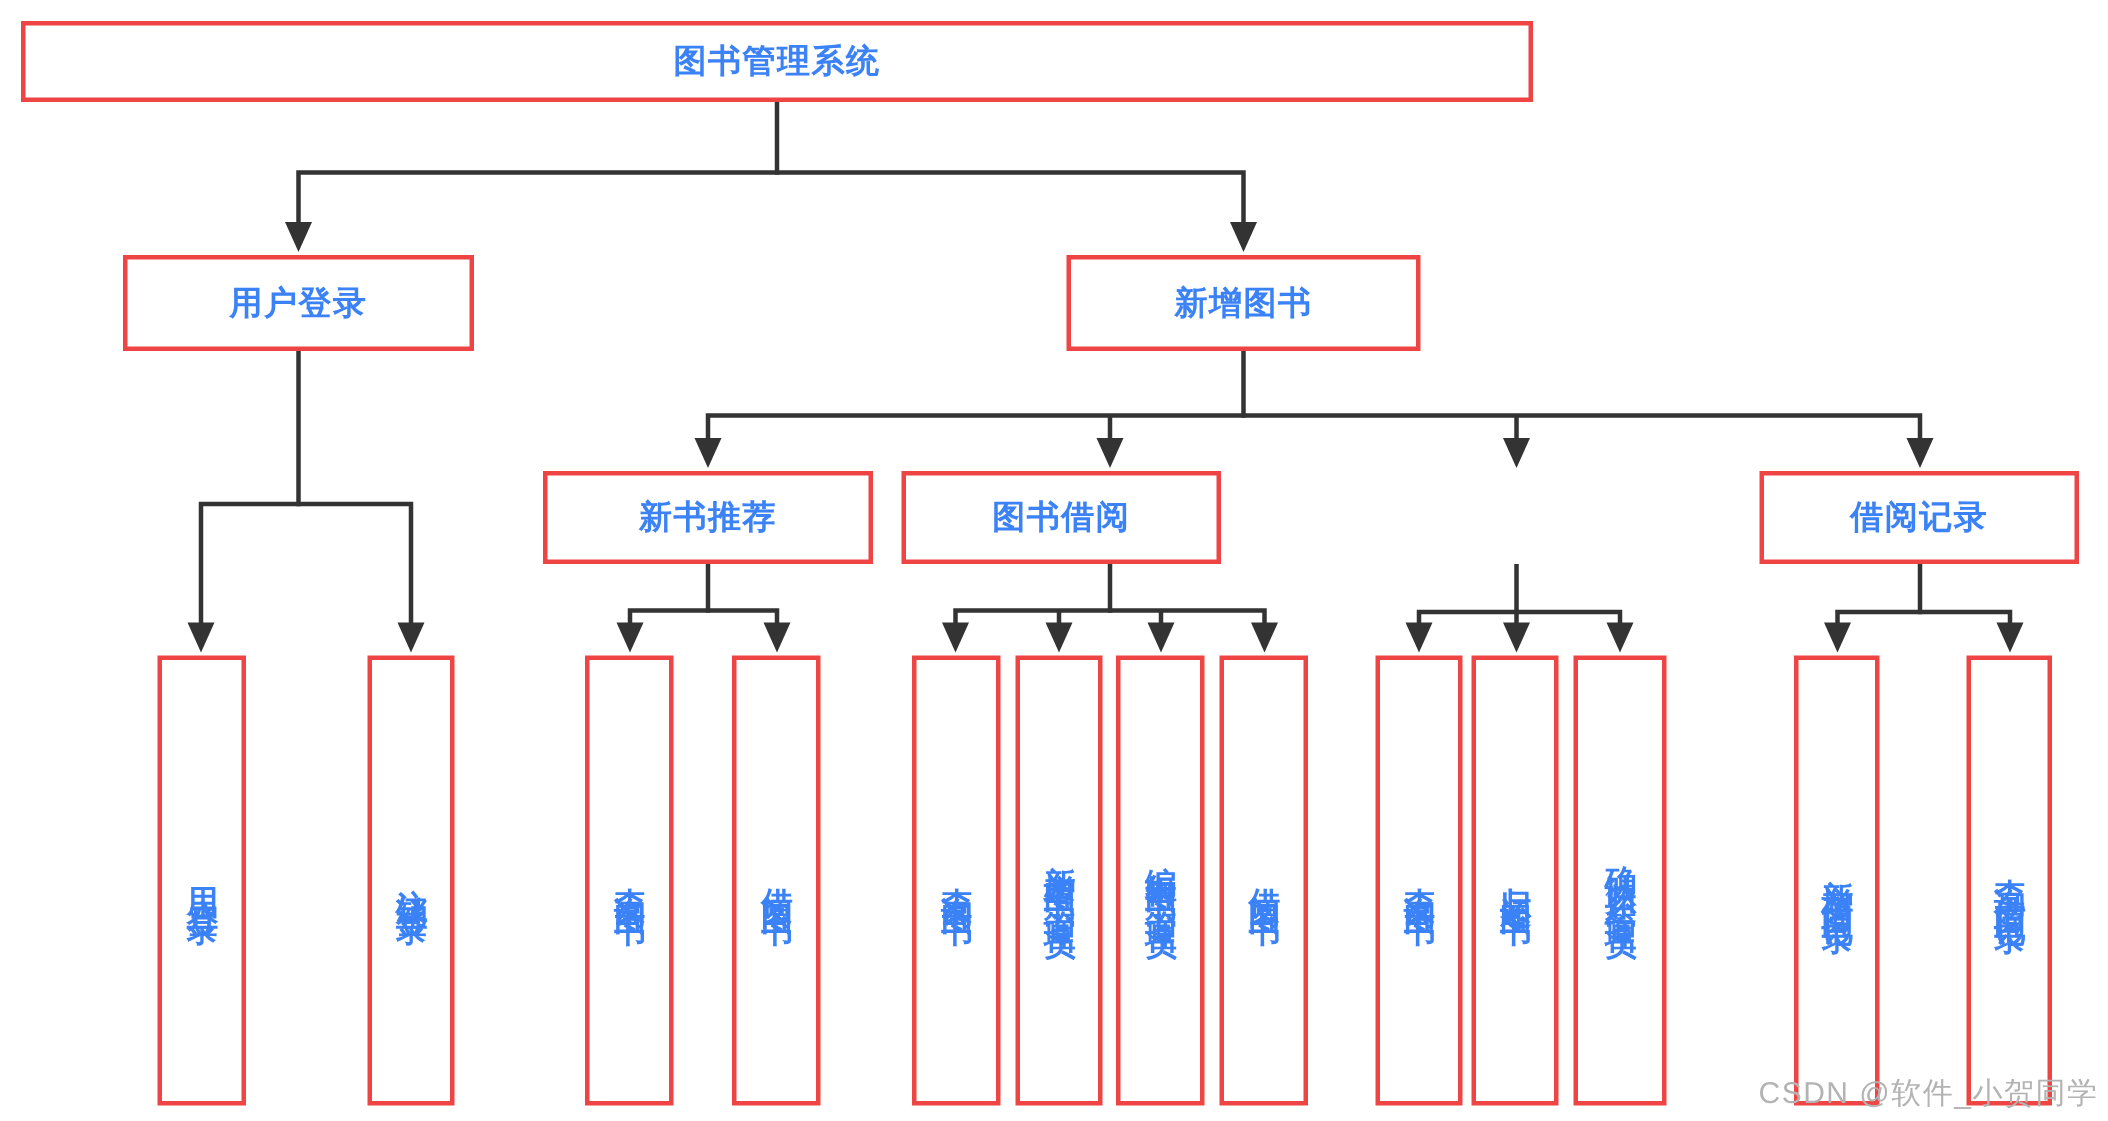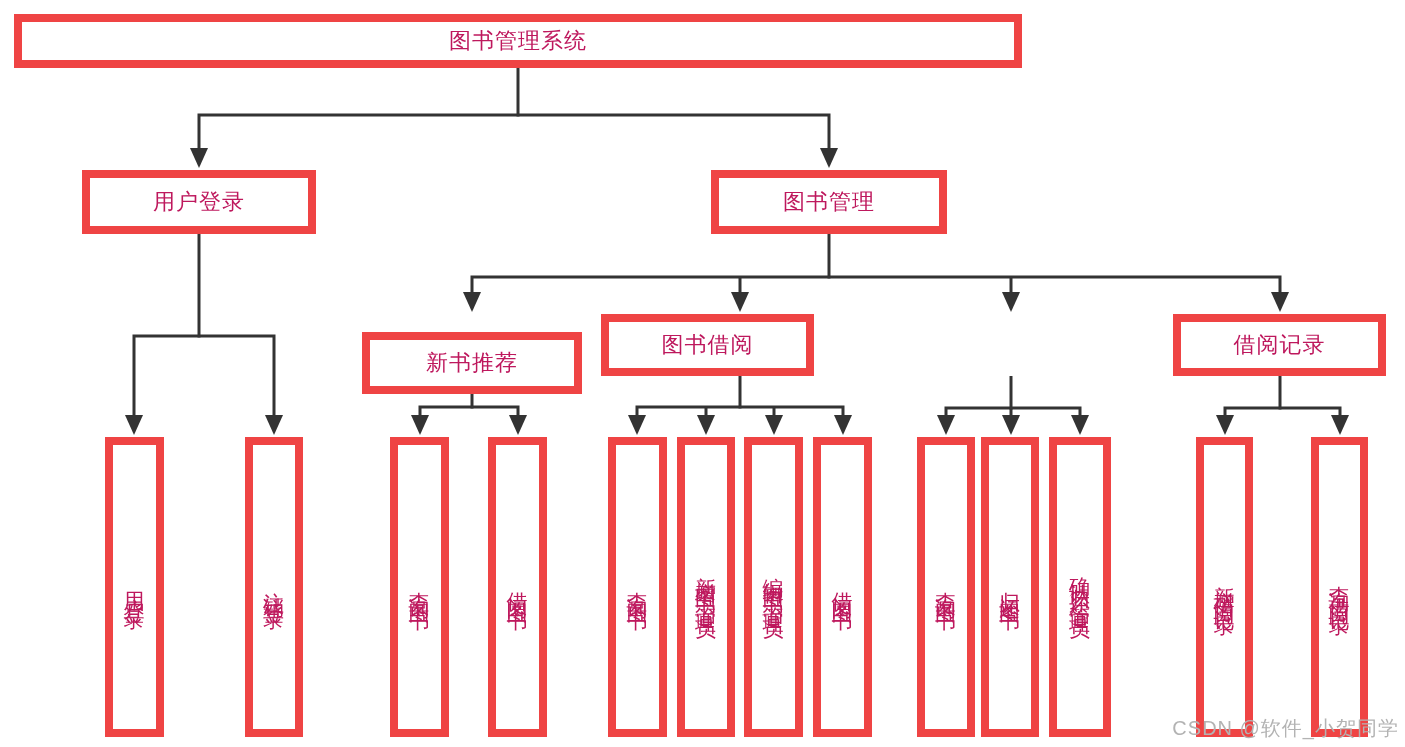--- a/index.html
+++ b/index.html
@@ -12,27 +12,28 @@
     font-family:"Liberation Sans", sans-serif;
   }
   #connectors{
     position:absolute;
     left:0;top:0;
     width:1405px;height:747px;
   }
   .box{
     position:absolute;
     box-sizing:border-box;
-    border:8px solid #ef4444;
+    border:3px solid #ef4444;
     background:#ffffff;
     display:flex;
     align-items:center;
     justify-content:center;
-    color:#be185d;
+    color:#3b82f6;
     z-index:2;
+    font-weight:bold;
   }
   .hbox .lbl{
     font-size:22px;
     letter-spacing:1px;
     white-space:nowrap;
     line-height:1;
   }
   .vbox .lbl{
     writing-mode:vertical-rl;
     text-orientation:mixed;
@@ -120,24 +121,24 @@
   </svg>
 
   <div class="box hbox" style="left:14px;top:14px;width:1008px;height:54px;">
     <span class="lbl">图书管理系统</span>
   </div>
 
   <div class="box hbox" style="left:82px;top:170px;width:234px;height:64px;">
     <span class="lbl">用户登录</span>
   </div>
   <div class="box hbox" style="left:711px;top:170px;width:236px;height:64px;">
-    <span class="lbl">图书管理</span>
+    <span class="lbl">新增图书</span>
   </div>
 
-  <div class="box hbox" style="left:362px;top:332px;width:220px;height:62px;justify-content:center;">
+  <div class="box hbox" style="left:362px;top:314px;width:220px;height:62px;justify-content:center;">
     <span class="lbl">新书推荐</span>
   </div>
   <div class="box hbox" style="left:601px;top:314px;width:213px;height:62px;">
     <span class="lbl">图书借阅</span>
   </div>
   <div class="box hbox" style="left:1173px;top:314px;width:213px;height:62px;">
     <span class="lbl">借阅记录</span>
   </div>
 
   <div class="box vbox" style="left:105px;top:437px;width:59px;height:300px;">

